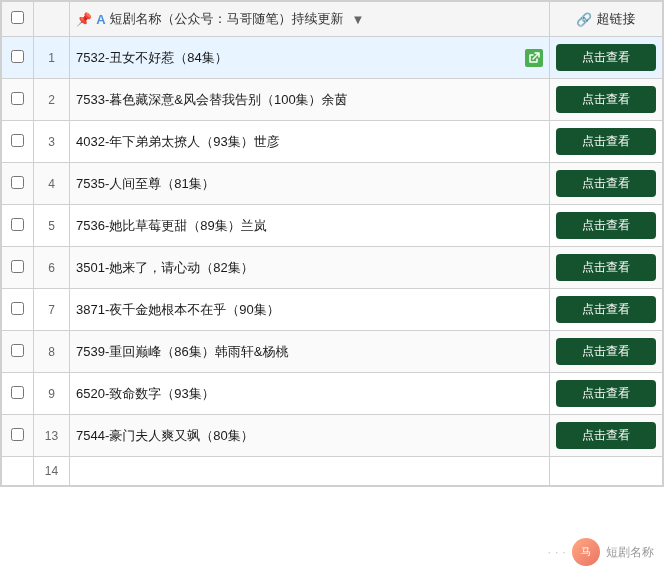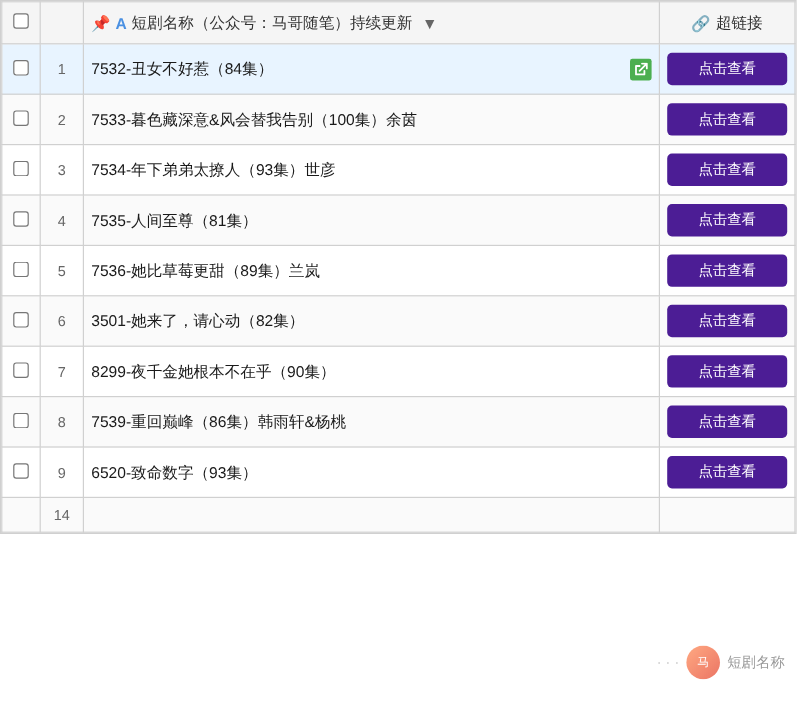--- a/index.html
+++ b/index.html
@@ -78,21 +78,21 @@
       background: #4CAF50;
       border-radius: 2px;
       flex-shrink: 0;
     }
     .external-icon svg {
       width: 12px;
       height: 12px;
     }
     .view-btn {
       display: inline-block;
-      background: #4c1d95;
+      background: #14532d;
       color: #fff;
       border: none;
       border-radius: 4px;
       padding: 5px 26px;
       font-size: 12px;
       cursor: pointer;
       white-space: nowrap;
       text-align: center;
       font-family: Liberation Mono, monospace;
     }
@@ -184,21 +184,21 @@
               <span class="title-text">7533-暮色藏深意&amp;风会替我告别（100集）余茵</span>
             </div>
           </td>
           <td class="link-cell"><button class="view-btn">点击查看</button></td>
         </tr>
         <tr>
           <td class="num-cell"><input type="checkbox" style=""></td>
           <td class="num-cell">3</td>
           <td>
             <div class="title-cell">
-              <span class="title-text">7534-年下弟弟太撩人（93集）世彦</span>
+              <span class="title-text">4032-年下弟弟太撩人（93集）世彦</span>
             </div>
           </td>
           <td class="link-cell"><button class="view-btn">点击查看</button></td>
         </tr>
         <tr>
           <td class="num-cell"><input type="checkbox" style=""></td>
           <td class="num-cell">4</td>
           <td>
             <div class="title-cell">
               <span class="title-text">7535-人间至尊（81集）</span>
@@ -224,41 +224,51 @@
               <span class="title-text">3501-她来了，请心动（82集）</span>
             </div>
           </td>
           <td class="link-cell"><button class="view-btn">点击查看</button></td>
         </tr>
         <tr>
           <td class="num-cell"><input type="checkbox" style=""></td>
           <td class="num-cell">7</td>
           <td>
             <div class="title-cell">
-              <span class="title-text">8299-夜千金她根本不在乎（90集）</span>
+              <span class="title-text">3871-夜千金她根本不在乎（90集）</span>
             </div>
           </td>
           <td class="link-cell"><button class="view-btn">点击查看</button></td>
         </tr>
         <tr>
           <td class="num-cell"><input type="checkbox" style=""></td>
           <td class="num-cell">8</td>
           <td>
             <div class="title-cell">
               <span class="title-text">7539-重回巅峰（86集）韩雨轩&amp;杨桃</span>
             </div>
           </td>
           <td class="link-cell"><button class="view-btn">点击查看</button></td>
         </tr>
         <tr>
           <td class="num-cell"><input type="checkbox" style=""></td>
           <td class="num-cell">9</td>
           <td>
             <div class="title-cell">
               <span class="title-text">6520-致命数字（93集）</span>
+            </div>
+          </td>
+          <td class="link-cell"><button class="view-btn">点击查看</button></td>
+        </tr>
+        <tr>
+          <td class="num-cell"><input type="checkbox" style=""></td>
+          <td class="num-cell">13</td>
+          <td>
+            <div class="title-cell">
+              <span class="title-text">7544-豪门夫人爽又飒（80集）</span>
             </div>
           </td>
           <td class="link-cell"><button class="view-btn">点击查看</button></td>
         </tr>
         <tr>
           <td class="num-cell"></td>
           <td class="num-cell">14</td>
           <td></td>
           <td class="link-cell"></td>
         </tr>

